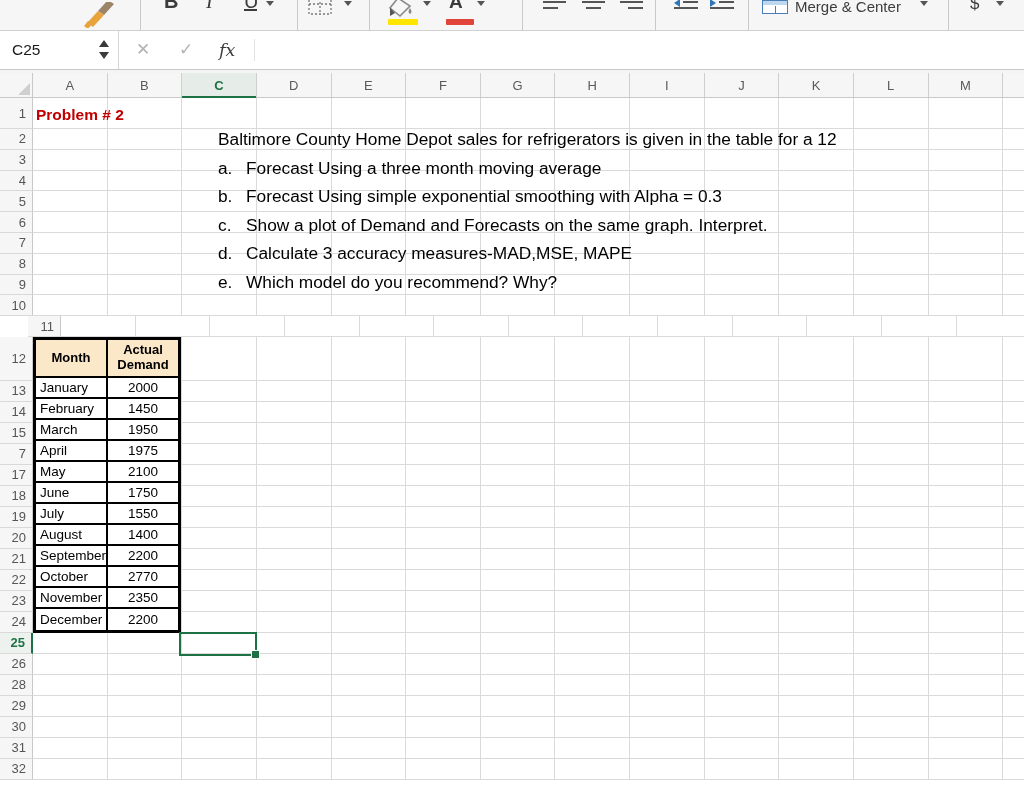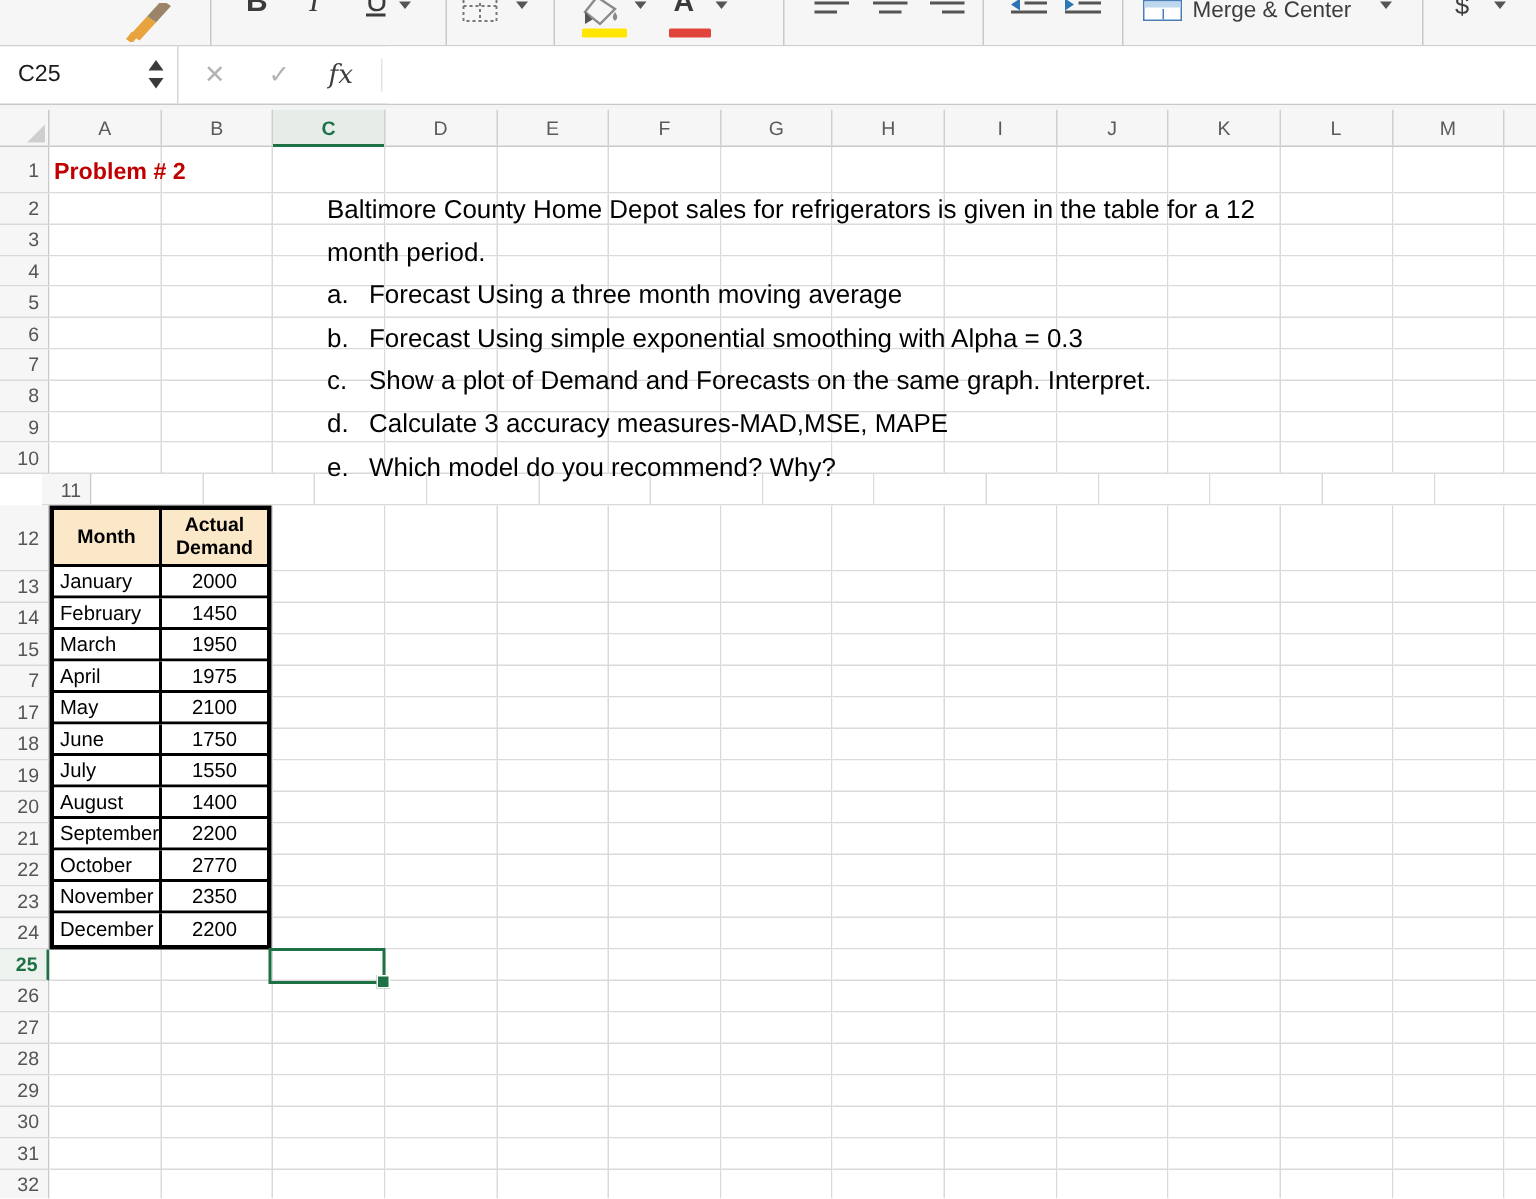--- a/index.html
+++ b/index.html
@@ -649,37 +649,20 @@
         <div class="cell"></div>
         <div class="cell"></div>
         <div class="cell"></div>
         <div class="cell"></div>
         <div class="cell"></div>
         <div class="cell"></div>
         <div class="cell"></div>
         <div class="cell fill"></div>
       </div>
       <div class="grow" style="height: 21px;">
-        <div class="rh">27</div>
-        <div class="cell"></div>
-        <div class="cell"></div>
-        <div class="cell"></div>
-        <div class="cell"></div>
-        <div class="cell"></div>
-        <div class="cell"></div>
-        <div class="cell"></div>
-        <div class="cell"></div>
-        <div class="cell"></div>
-        <div class="cell"></div>
-        <div class="cell"></div>
-        <div class="cell"></div>
-        <div class="cell"></div>
-        <div class="cell fill"></div>
-      </div>
-      <div class="grow" style="height: 21px;">
         <div class="rh">28</div>
         <div class="cell"></div>
         <div class="cell"></div>
         <div class="cell"></div>
         <div class="cell"></div>
         <div class="cell"></div>
         <div class="cell"></div>
         <div class="cell"></div>
         <div class="cell"></div>
         <div class="cell"></div>
@@ -755,21 +738,20 @@
         <div class="cell"></div>
         <div class="cell"></div>
         <div class="cell"></div>
         <div class="cell fill"></div>
       </div>
     </div>
 
   <div class="title">Problem # 2</div>
   <div class="textblock" id="textBlock">
       <div class="line">Baltimore County Home Depot sales for refrigerators is given in the table for a 12</div>
-      <div class="line">month period.</div>
       <div class="task">
         <span class="lbl">a.</span>
         <span>Forecast Using a three month moving average</span>
       </div>
       <div class="task">
         <span class="lbl">b.</span>
         <span>Forecast Using simple exponential smoothing with Alpha = 0.3</span>
       </div>
       <div class="task">
         <span class="lbl">c.</span>

